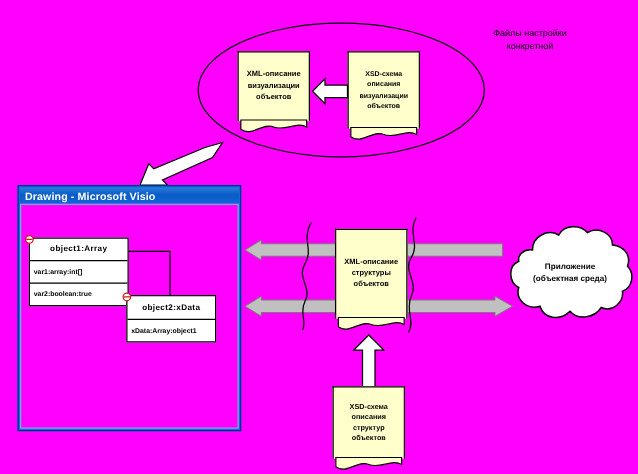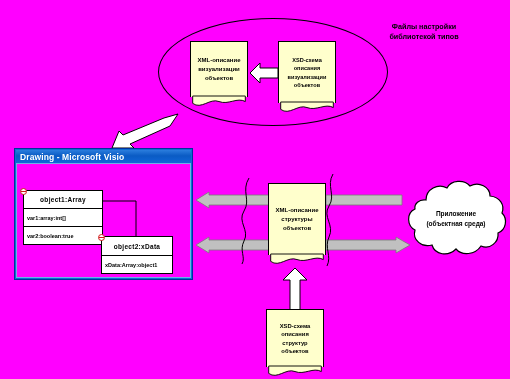--- a/index.html
+++ b/index.html
@@ -46,29 +46,29 @@
     left: 0;
     width: 100%;
     height: 12px;
     overflow: visible;
   }
   .doc-txt { padding: 0 3px; display: block; }
 
   
   .lbl {
     color: #000;
-    font-weight: bold;
+    font-weight: normal;
     text-align: center;
     line-height: 1.35;
   }
 
   
   #visio-window {
     left: 14px; top: 148px;
-    width: 179px; height: 132px;
+    width: 179px; height: 197px;
     background: #0A6ED1;
     border: 1px solid #00309C;
     box-sizing: border-box;
     padding: 1px;
   }
   #visio-titlebar {
     height: 13px;
     background: linear-gradient(to bottom, #2a7ddd 0%, #0A5BC4 45%, #1066D8 100%);
     color: #fff;
     font-size: 8.5px;
@@ -188,21 +188,21 @@
       <path d="M0.5,0 L0.5,8 C10,15 19,2 29,6 C39,10 49,1 57.5,6 L57.5,0 Z" fill="#FFFFCC" stroke="#000" stroke-width="1"></path>
     </svg>
   </div>
 
   <svg class="abs" style="left:249px; top:62px;" width="30" height="22" viewBox="0 0 30 22">
     <path d="M29,6 L11,6 L11,1 L1,11 L11,21 L11,16 L29,16 Z" fill="#FFFFFF" stroke="#000" stroke-width="1"></path>
   </svg>
 
   <div class="lbl abs" style="left:348px; top:22px; width:152px; font-size:7.2px;">
     <div>Файлы настройки</div>
-    <div>библиотекой типов</div>
+    <div>конкретной</div>
   </div>
 
   <svg class="abs" style="left:108px; top:112px;" width="72" height="38" viewBox="0 0 72 38">
     <path d="M70,2 L62,14 L22,32 L26,36 L4,36 L11,19 L15,23 L56,6 Z" fill="#FFFFFF" stroke="#000" stroke-width="1"></path>
   </svg>
 
   <div id="visio-window" class="abs">
     <div id="visio-titlebar">
       <span>Drawing - Microsoft Visio</span>
     </div>

